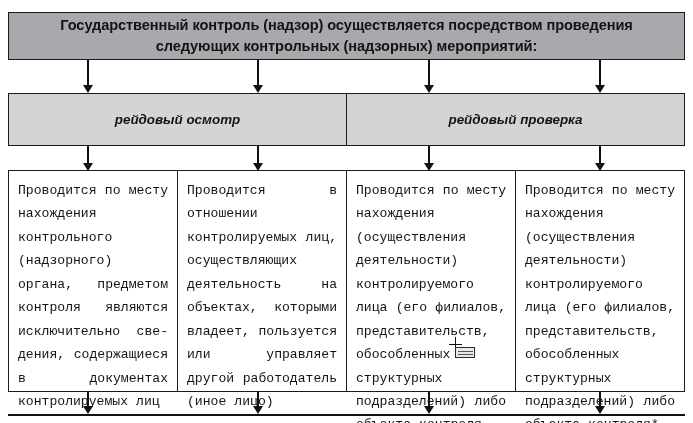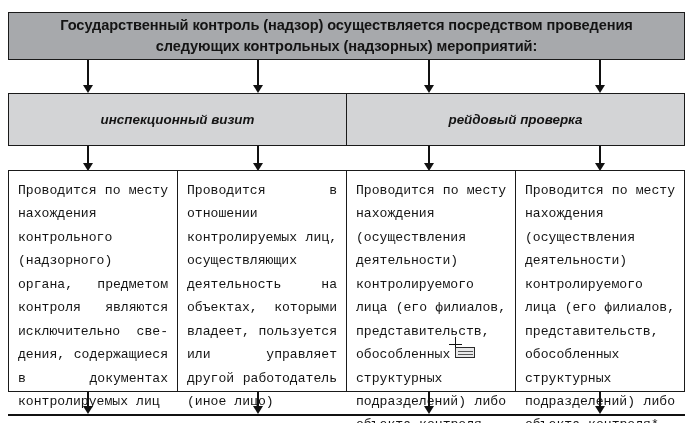--- a/index.html
+++ b/index.html
@@ -202,21 +202,21 @@
     <div class="stem" style="height:25px;"></div>
     <div class="head" style="top:25px;"></div>
   </div>
   <div class="connector" style="left:595px; top:60px; height:33px;">
     <div class="stem" style="height:25px;"></div>
     <div class="head" style="top:25px;"></div>
   </div>
 
   <div class="methods-row">
     <div class="method-cell">
-      <div class="method-text">инспекционный визит</div>
+      <div class="method-text">рейдовый осмотр</div>
     </div>
     <div class="method-cell">
       <div class="method-text">рейдовый проверка</div>
     </div>
   </div>
 
   <div class="connector" style="left:83px; top:146px; height:25px;">
     <div class="stem" style="height:17px;"></div>
     <div class="head" style="top:17px;"></div>
   </div>

